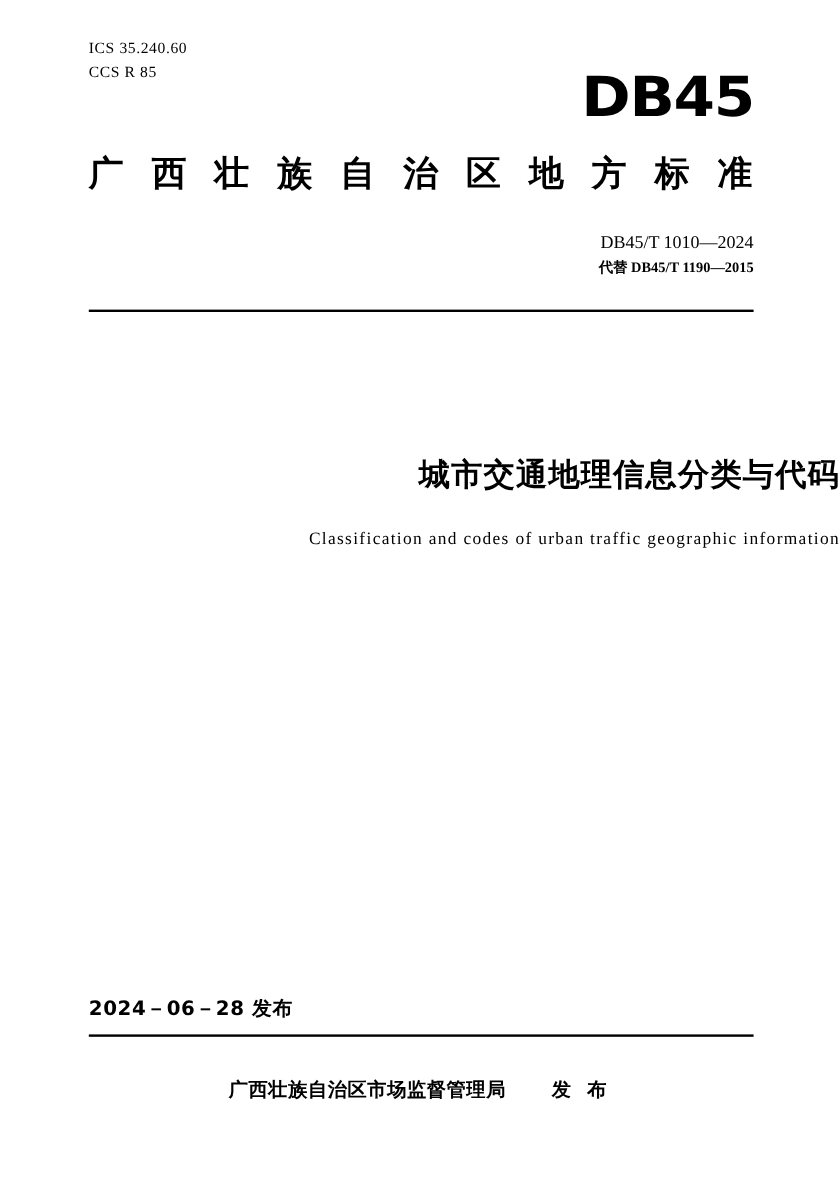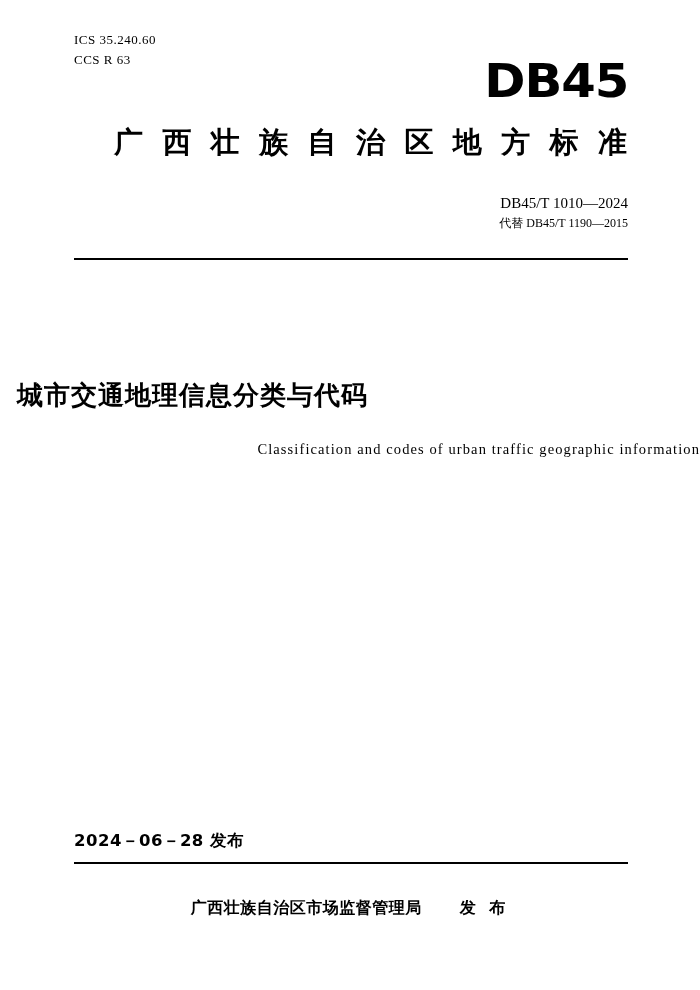--- a/index.html
+++ b/index.html
@@ -51,26 +51,25 @@
     transform-origin: right center;
   }
 
   .std-title {
     position: absolute;
     left: 74px;
     right: 72px;
     top: 128px;
     text-align: justify;
     text-align-last: justify;
-    font-family: Liberation Mono, monospace;
+    font-family: Liberation Sans, sans-serif;
     font-weight: bold;
     font-size: 29px;
     letter-spacing: 1px;
     line-height: 1.2;
-    margin-left: 40px;
   }
 
   .std-number {
     position: absolute;
     right: 72px;
     top: 192px;
     text-align: right;
     font-family: "Liberation Serif", serif;
     font-size: 15px;
     line-height: 1.5;
@@ -78,38 +77,39 @@
   }
   .std-replaces {
     position: absolute;
     right: 72px;
     top: 214px;
     text-align: right;
     font-family: "Liberation Serif", serif;
     font-size: 12px;
     line-height: 1.5;
     white-space: nowrap;
+    font-weight: bold;
   }
 
   .rule-top {
     position: absolute;
     left: 74px;
     right: 72px;
     top: 258px;
     height: 2px;
     background: #000;
   }
 
   
   .doc-title-cn {
     position: absolute;
     left: 17px;
     right: 0;
     top: 378px;
-    text-align: left;
+    text-align: right;
     font-family: "DejaVu Sans", sans-serif;
     font-weight: bold;
     font-size: 26px;
     letter-spacing: 1px;
   }
   .doc-title-en {
     position: absolute;
     left: 0;
     right: 0;
     top: 441px;
@@ -161,21 +161,21 @@
     letter-spacing: 4px;
   }
 </style>
 </head>
 <body>
 
 <div class="page">
 
   <div class="ics-block">
     <span class="ics-line">ICS  35.240.60</span>
-    <span class="ics-line">CCS R 63</span>
+    <span class="ics-line">CCS R 85</span>
   </div>
 
   <div class="db-mark">DB45</div>
 
   <div class="std-title">广西壮族自治区地方标准</div>
 
   <div class="std-number">DB45/T 1010—2024</div>
   <div class="std-replaces">代替 DB45/T 1190—2015</div>
 
   <div class="rule-top"></div>

